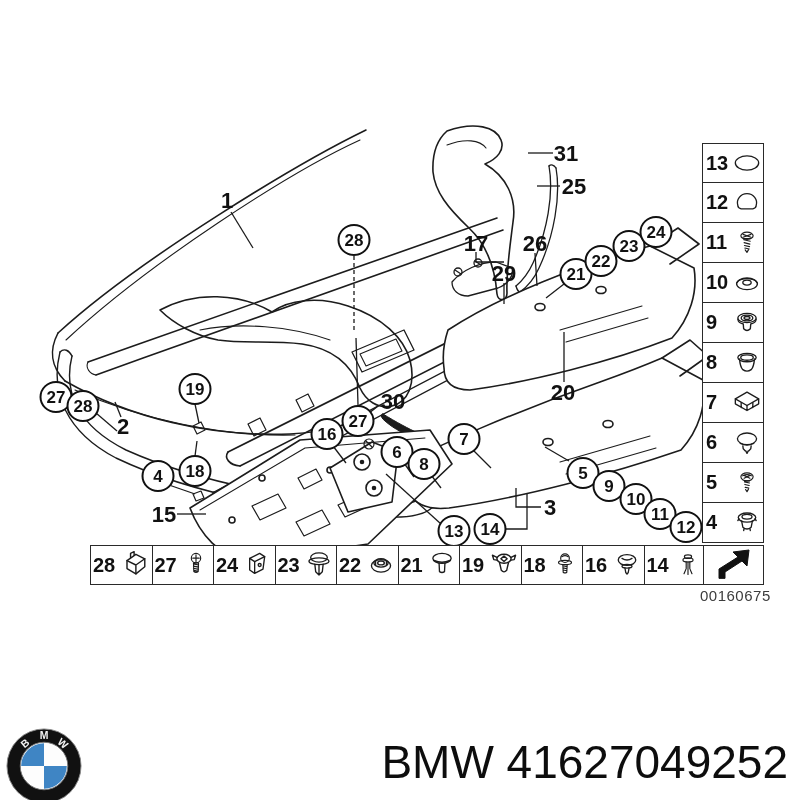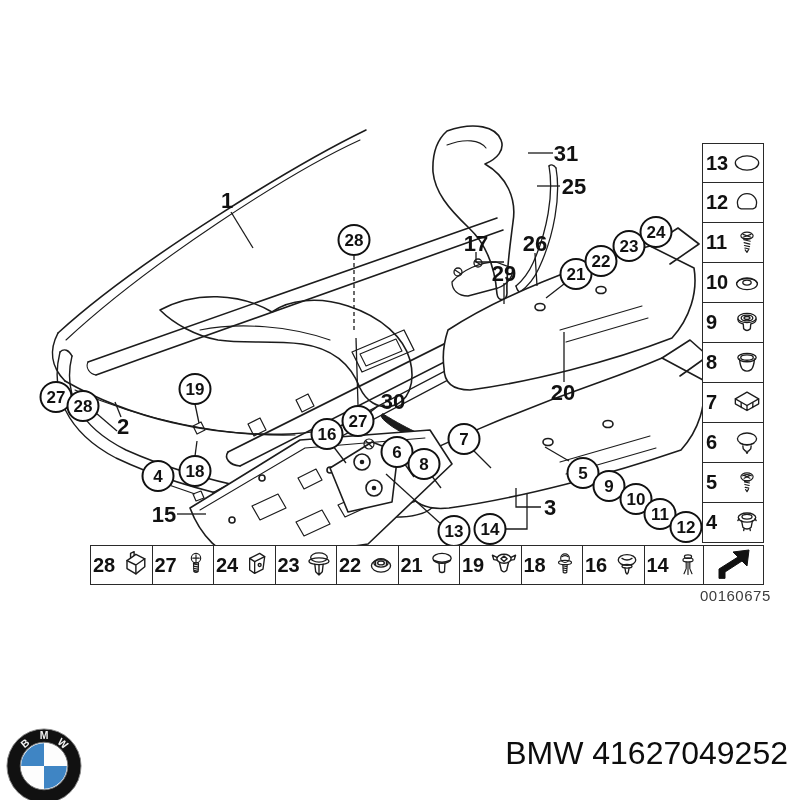--- a/index.html
+++ b/index.html
@@ -18,21 +18,21 @@
   .ic svg{stroke:#1c1c1c;stroke-width:1.6;fill:none;stroke-linecap:round;stroke-linejoin:round}
   .strip{position:absolute;left:90px;top:545px;display:flex}
   .tcell{box-sizing:border-box;width:61.5px;height:40px;border:1.4px solid #2a2a2a;border-right:none;
          display:flex;align-items:center;background:#fff}
   .tcell:last-child{border-right:1.4px solid #2a2a2a}
   .tcell .num{font-size:20px;margin-left:2px;width:25px}
   .arrowbox{position:absolute;left:703px;top:545px;width:61px;height:40px;box-sizing:border-box;
             border:1.4px solid #2a2a2a;display:flex;align-items:center;justify-content:center;background:#fff}
   .did{position:absolute;left:700px;top:587px;width:64px;text-align:center;
        font-size:15px;color:#3c3c3c;letter-spacing:.5px}
-  .footer-text{position:absolute;right:12px;top:735px;font-size:32px;color:#0d0d0d}
+  .footer-text{position:absolute;right:12px;top:735px;font-size:46px;color:#0d0d0d}
   .logo{position:absolute;left:4px;top:728px}
 </style>
 </head>
 <body>
 
 <div class="stage">
 
   <svg id="art" width="800" height="800" viewBox="0 0 800 800">
     <g stroke="#1c1c1c" stroke-width="1.6" fill="none" stroke-linecap="round" stroke-linejoin="round">
 

